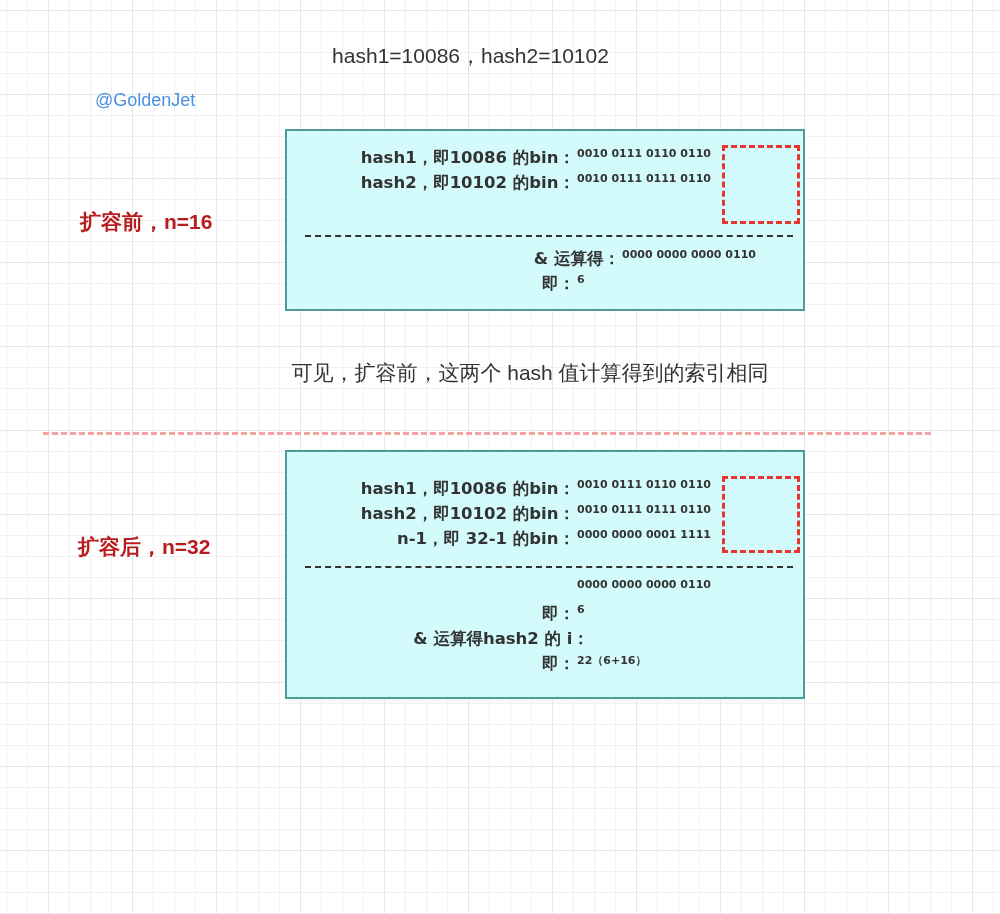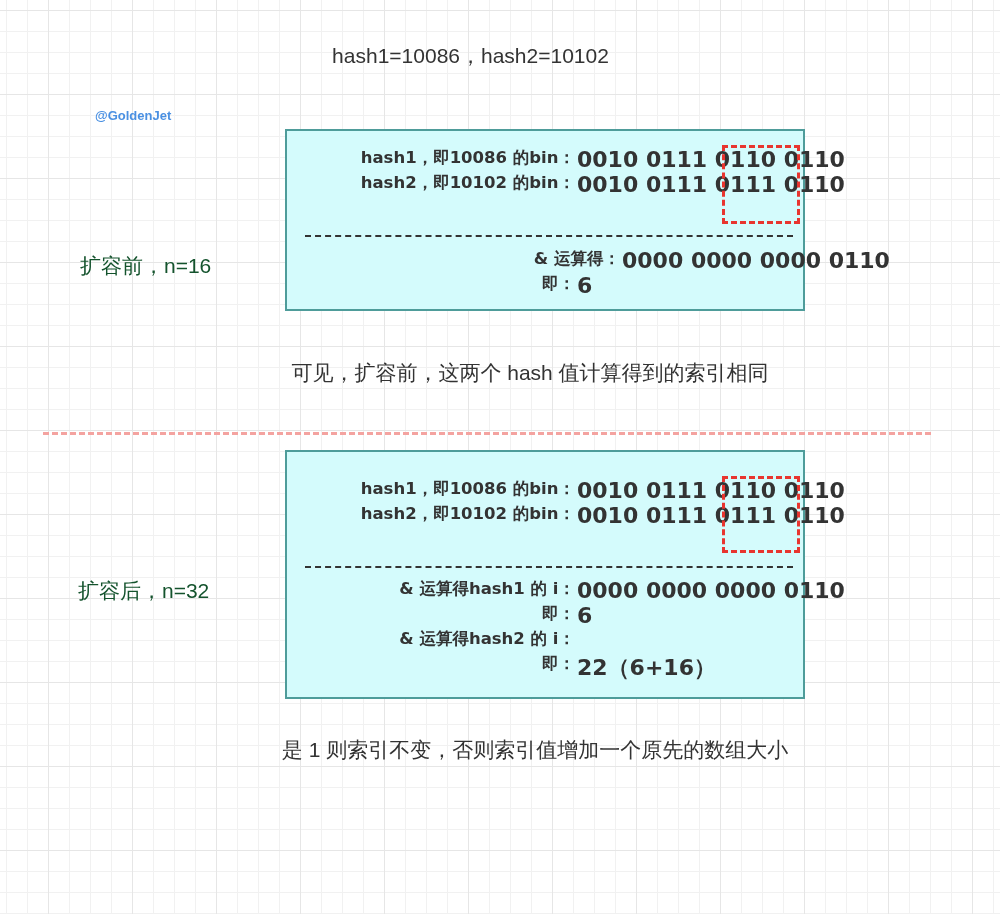--- a/index.html
+++ b/index.html
@@ -14,29 +14,29 @@
     background-size: 84px 84px, 84px 84px, 21px 21px, 21px 21px;
     background-position: 48px 10px, 48px 10px, 6px 10px, 6px 10px;
     font-family: "Liberation Sans", "DejaVu Sans", sans-serif;
     color: #333333;
   }
   .abs { position: absolute; }
   .title {
     left: 0; width: 900px; top: 40px; text-align: center;
     font-size: 21px; line-height: 32px; color: #333;
   }
-  .watermark { left: 95px; top: 108px; font-size: 13px; color: #4a90e2; font-weight: bold; }
-  .side-label { font-size: 21px; font-weight: normal; color: #14532d; margin-top: 44px; }
+  .watermark { left: 95px; top: 90px; font-size: 18px; color: #4a90e2; }
+  .side-label { font-size: 21px; font-weight: bold; color: #b91c1c; }
   .box {
     left: 285px; width: 520px;
     background: #d4fbfc; border: 2px solid #4e9c9a; box-sizing: border-box;
   }
   .row { position: absolute; left: 0; width: 520px; height: 25px; }
   .row .lbl { position: absolute; right: 232px; text-align: right; font-family: "DejaVu Sans", sans-serif; font-size: 16.5px; font-weight: bold; color: #333; white-space: pre; }
-  .row .val { position: absolute; left: 290px; font-family: "DejaVu Sans", sans-serif; font-size: 22px; font-weight: bold; color: #333; white-space: pre; }
+  .row .val { position: absolute; left: 290px; font-family: "DejaVu Sans", sans-serif; font-size: 11px; font-weight: bold; color: #333; white-space: pre; }
   .divider {
     position: absolute; left: 18px; width: 488px; height: 0;
     border-top: 2px dashed #333;
   }
   .redrect {
     position: absolute; border: 3px dashed #e8352f; box-sizing: border-box;
   }
   .caption { font-size: 21px; text-align: center; color: #333; line-height: 30px; }
   .sep {
     left: 43px; top: 432px; width: 888px; height: 0;
@@ -83,34 +83,36 @@
 
 <div class="abs box" style="top:450px; height:249px;">
   <div class="row" style="top:26px;">
     <span class="lbl">hash1，即10086 的bin：</span>
     <span class="val">0010 0111 0110 0110</span>
   </div>
   <div class="row" style="top:51px;">
     <span class="lbl">hash2，即10102 的bin：</span>
     <span class="val">0010 0111 0111 0110</span>
   </div>
+  <div class="row" style="top:76px;">
+    <span class="lbl">n-1，即 32-1 的bin：</span>
+    <span class="val">0000 0000 0001 1111</span>
+  </div>
   <div class="divider" style="top:114px;"></div>
   <div class="row" style="top:126px;">
-    <span class="lbl">&amp; 运算得hash1 的 i：</span>
     <span class="val">0000 0000 0000 0110</span>
   </div>
   <div class="row" style="top:151px;">
     <span class="lbl">即：</span>
     <span class="val">6</span>
   </div>
-  <div class="row" style="top:176px;">
+  <div class="row" style="top:176px;padding-left:14px;">
     <span class="lbl">&amp; 运算得hash2 的 i：</span>
   </div>
   <div class="row" style="top:201px;">
     <span class="lbl">即：</span>
     <span class="val">22（6+16）</span>
   </div>
   <div class="redrect" style="left:435px; top:24px; width:78px; height:77px;"></div>
 </div>
 
 <div class="abs caption" style="left:130px; width:860px; top:735px;">
-  <div style="margin-left:-50px">是 1 则索引不变，否则索引值增加一个原先的数组大小</div>
 </div>
 
 </body></html>

